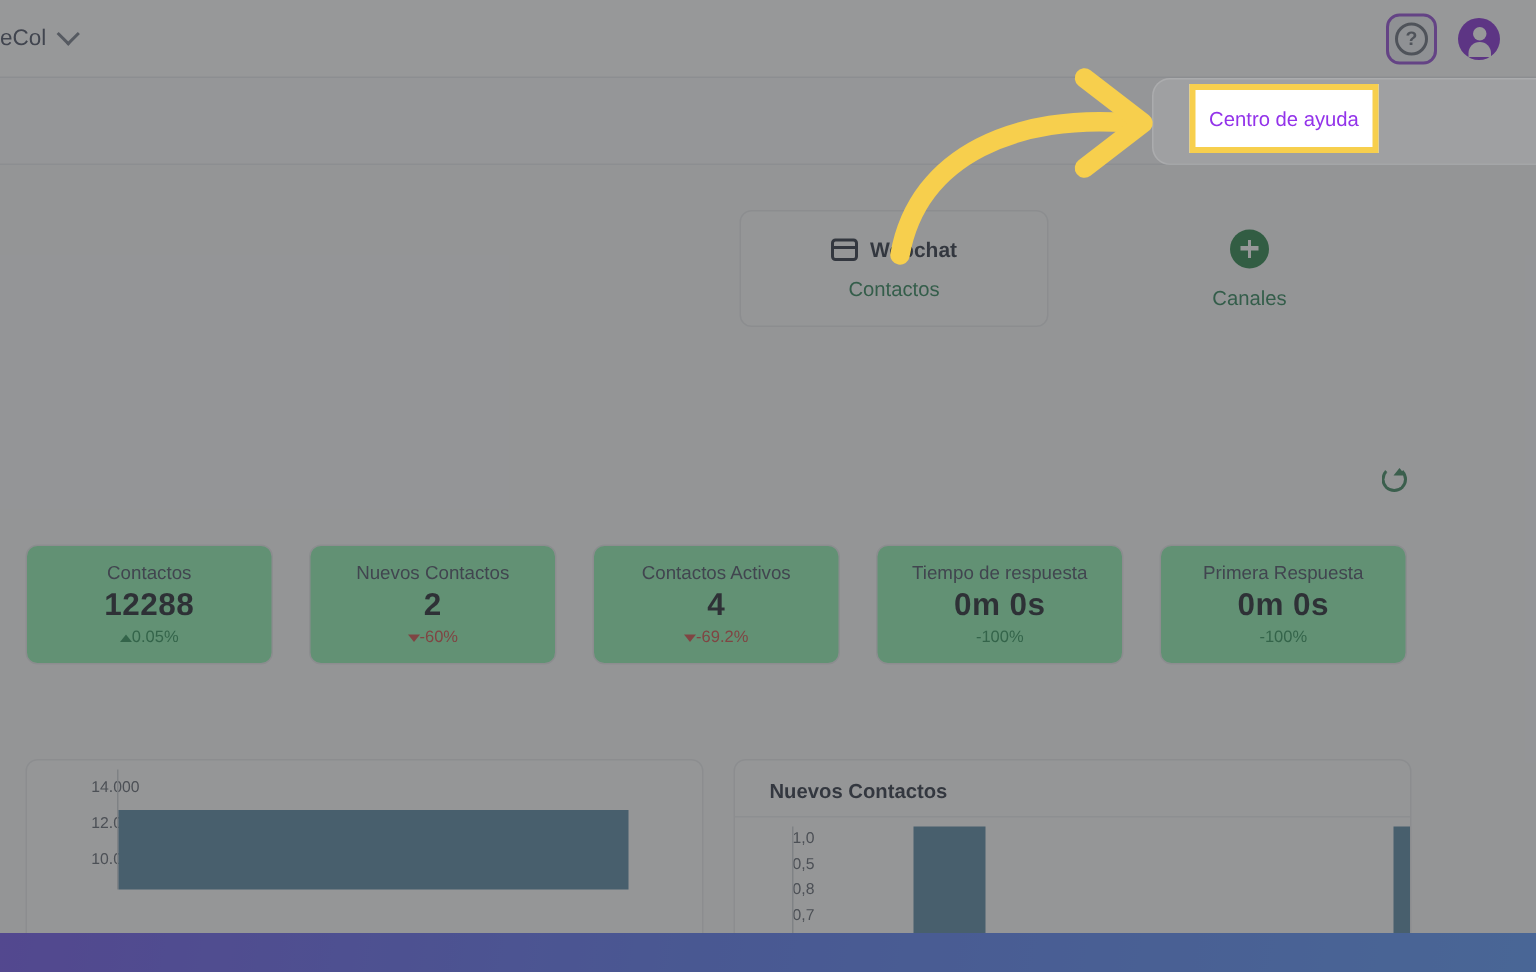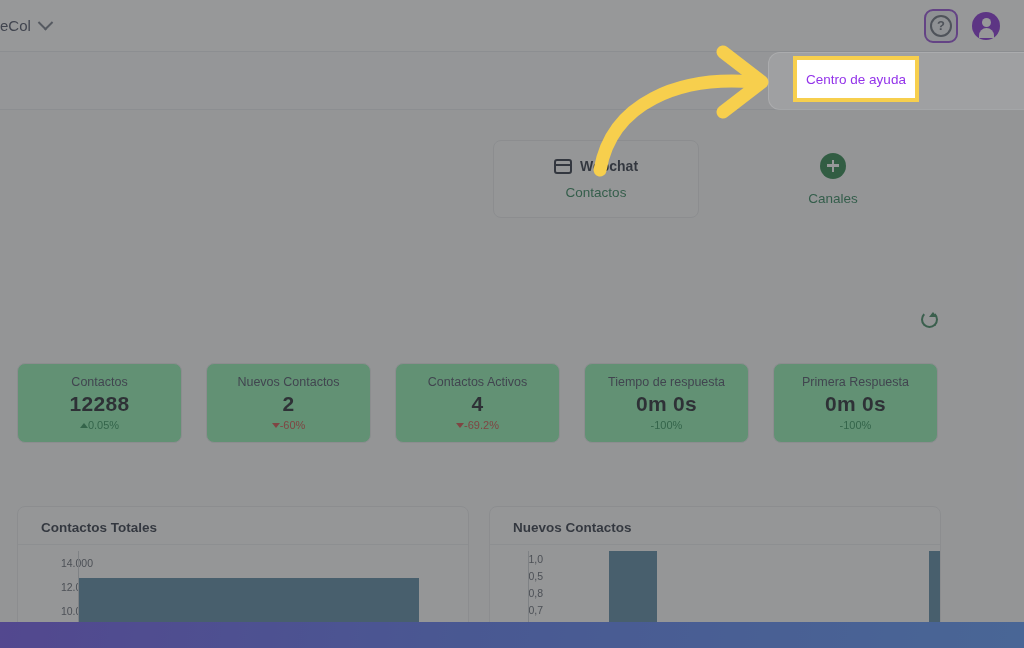--- a/index.html
+++ b/index.html
@@ -335,21 +335,20 @@
         <div class="kpi-label">Primera Respuesta</div>
         <div class="kpi-value">0m 0s</div>
         <div class="kpi-delta flat">
           <span>-100%</span>
         </div>
       </div>
     </div>
 
     <div class="charts">
       <div class="chart-card ch0">
-        <div class="chart-title">Contactos Totales</div>
         <div class="plot">
           <div class="yaxis wide" id="yaxis0">
               <span>14.000</span>
               <span>12.000</span>
               <span>10.000</span>
             </div>
           <div class="axis-line" id="axis0" style="left: 60px; height: 80px;"></div>
           <div class="bars" id="bars0" style="left: 61px; height: 80px; gap: 0px;">
               <div class="bar" style="width: 340px; height: 52.608px; background: rgb(77, 126, 156);"></div>
             </div>

